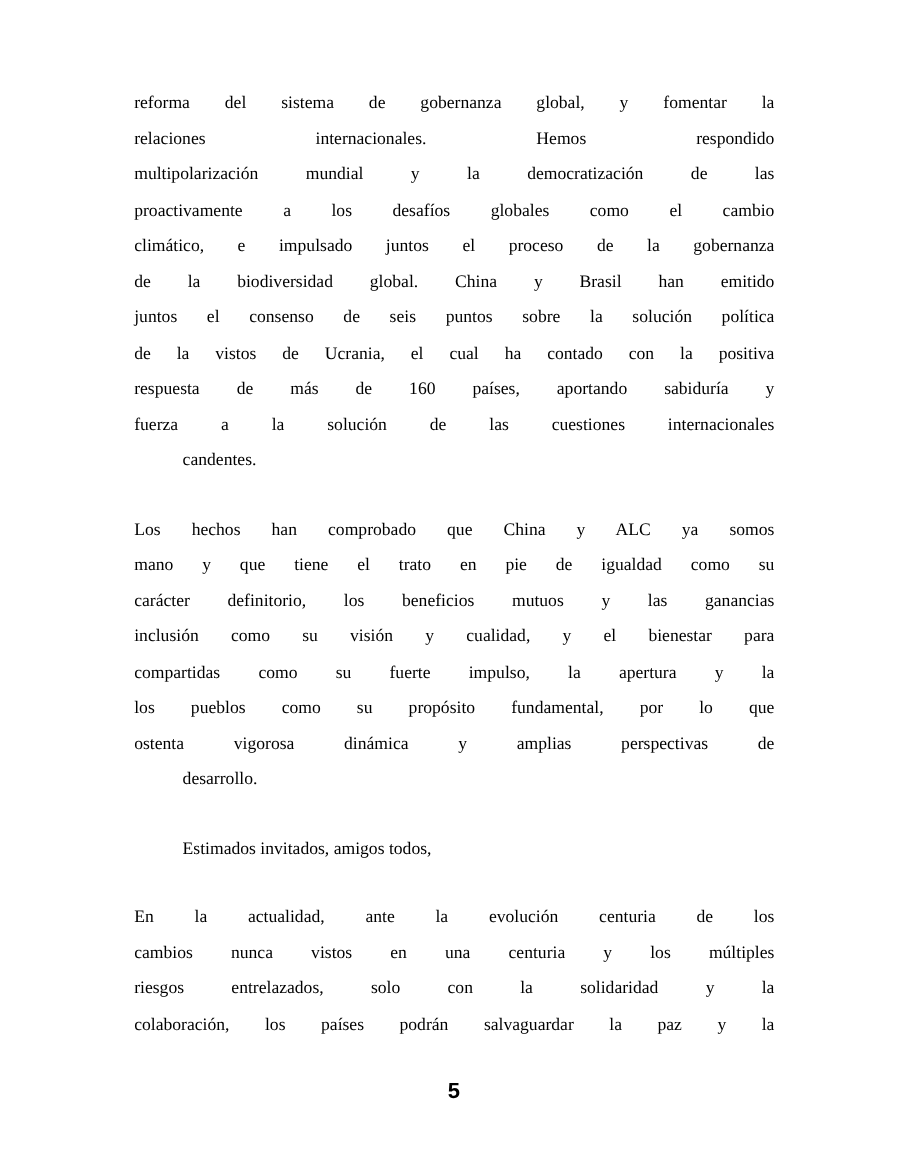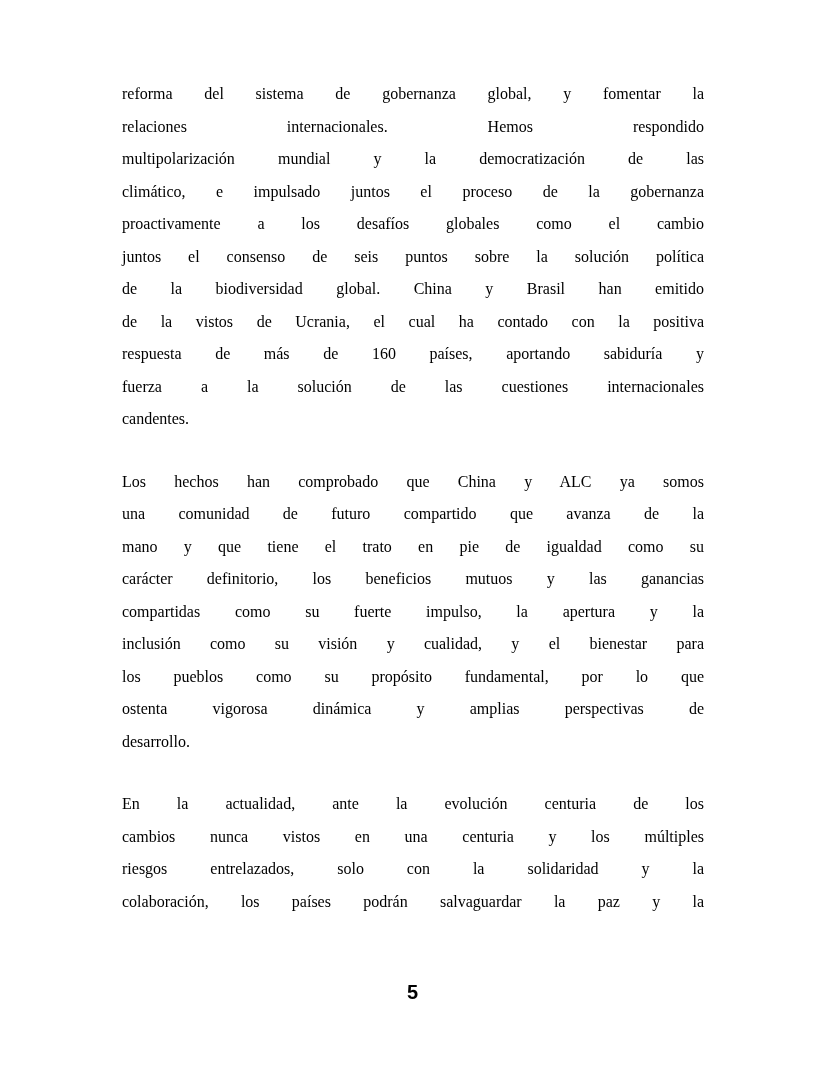--- a/index.html
+++ b/index.html
@@ -31,20 +31,21 @@
   .paragraph + .paragraph {
     margin-top: 30px;
   }
   .line {
     text-align: justify;
     text-align-last: justify;
     white-space: normal;
   }
   .line.flush-left {
     text-align-last: left;
+    margin-left: 44px;
   }
   .page-number {
     position: absolute;
     top: 981px;
     left: 0;
     width: 825px;
     text-align: center;
     font-family: "Liberation Sans", "DejaVu Sans", sans-serif;
     font-weight: bold;
     font-size: 20px;
@@ -53,39 +54,41 @@
 </style>
 </head>
 <body>
 
 <div class="page">
   <div class="text-block">
       <div class="paragraph">
         <div class="line">reforma del sistema de gobernanza global, y fomentar la</div>
         <div class="line">relaciones internacionales. Hemos respondido</div>
         <div class="line">multipolarización mundial y la democratización de las</div>
+        <div class="line">proactivamente a los desafíos globales como el cambio</div>
         <div class="line">climático, e impulsado juntos el proceso de la gobernanza</div>
-        <div class="line">proactivamente a los desafíos globales como el cambio</div>
+        <div class="line">de la biodiversidad global. China y Brasil han emitido</div>
         <div class="line">juntos el consenso de seis puntos sobre la solución política</div>
-        <div class="line">de la biodiversidad global. China y Brasil han emitido</div>
         <div class="line">de la vistos de Ucrania, el cual ha contado con la positiva</div>
         <div class="line">respuesta de más de 160 países, aportando sabiduría y</div>
         <div class="line">fuerza a la solución de las cuestiones internacionales</div>
         <div class="line flush-left">candentes.</div>
       </div>
       <div class="paragraph">
         <div class="line">Los hechos han comprobado que China y ALC ya somos</div>
-        <div class="line">una comunidad de futuro compartido que avanza de la</div>
         <div class="line">mano y que tiene el trato en pie de igualdad como su</div>
         <div class="line">carácter definitorio, los beneficios mutuos y las ganancias</div>
+        <div class="line">inclusión como su visión y cualidad, y el bienestar para</div>
         <div class="line">compartidas como su fuerte impulso, la apertura y la</div>
-        <div class="line">inclusión como su visión y cualidad, y el bienestar para</div>
         <div class="line">los pueblos como su propósito fundamental, por lo que</div>
         <div class="line">ostenta vigorosa dinámica y amplias perspectivas de</div>
         <div class="line flush-left">desarrollo.</div>
+      </div>
+      <div class="paragraph">
+        <div class="line flush-left">Estimados invitados, amigos todos,</div>
       </div>
       <div class="paragraph">
         <div class="line">En la actualidad, ante la evolución centuria de los</div>
         <div class="line">cambios nunca vistos en una centuria y los múltiples</div>
         <div class="line">riesgos entrelazados, solo con la solidaridad y la</div>
         <div class="line">colaboración, los países podrán salvaguardar la paz y la</div>
       </div>
     </div>
   <div class="page-number">5</div>
 </div>

